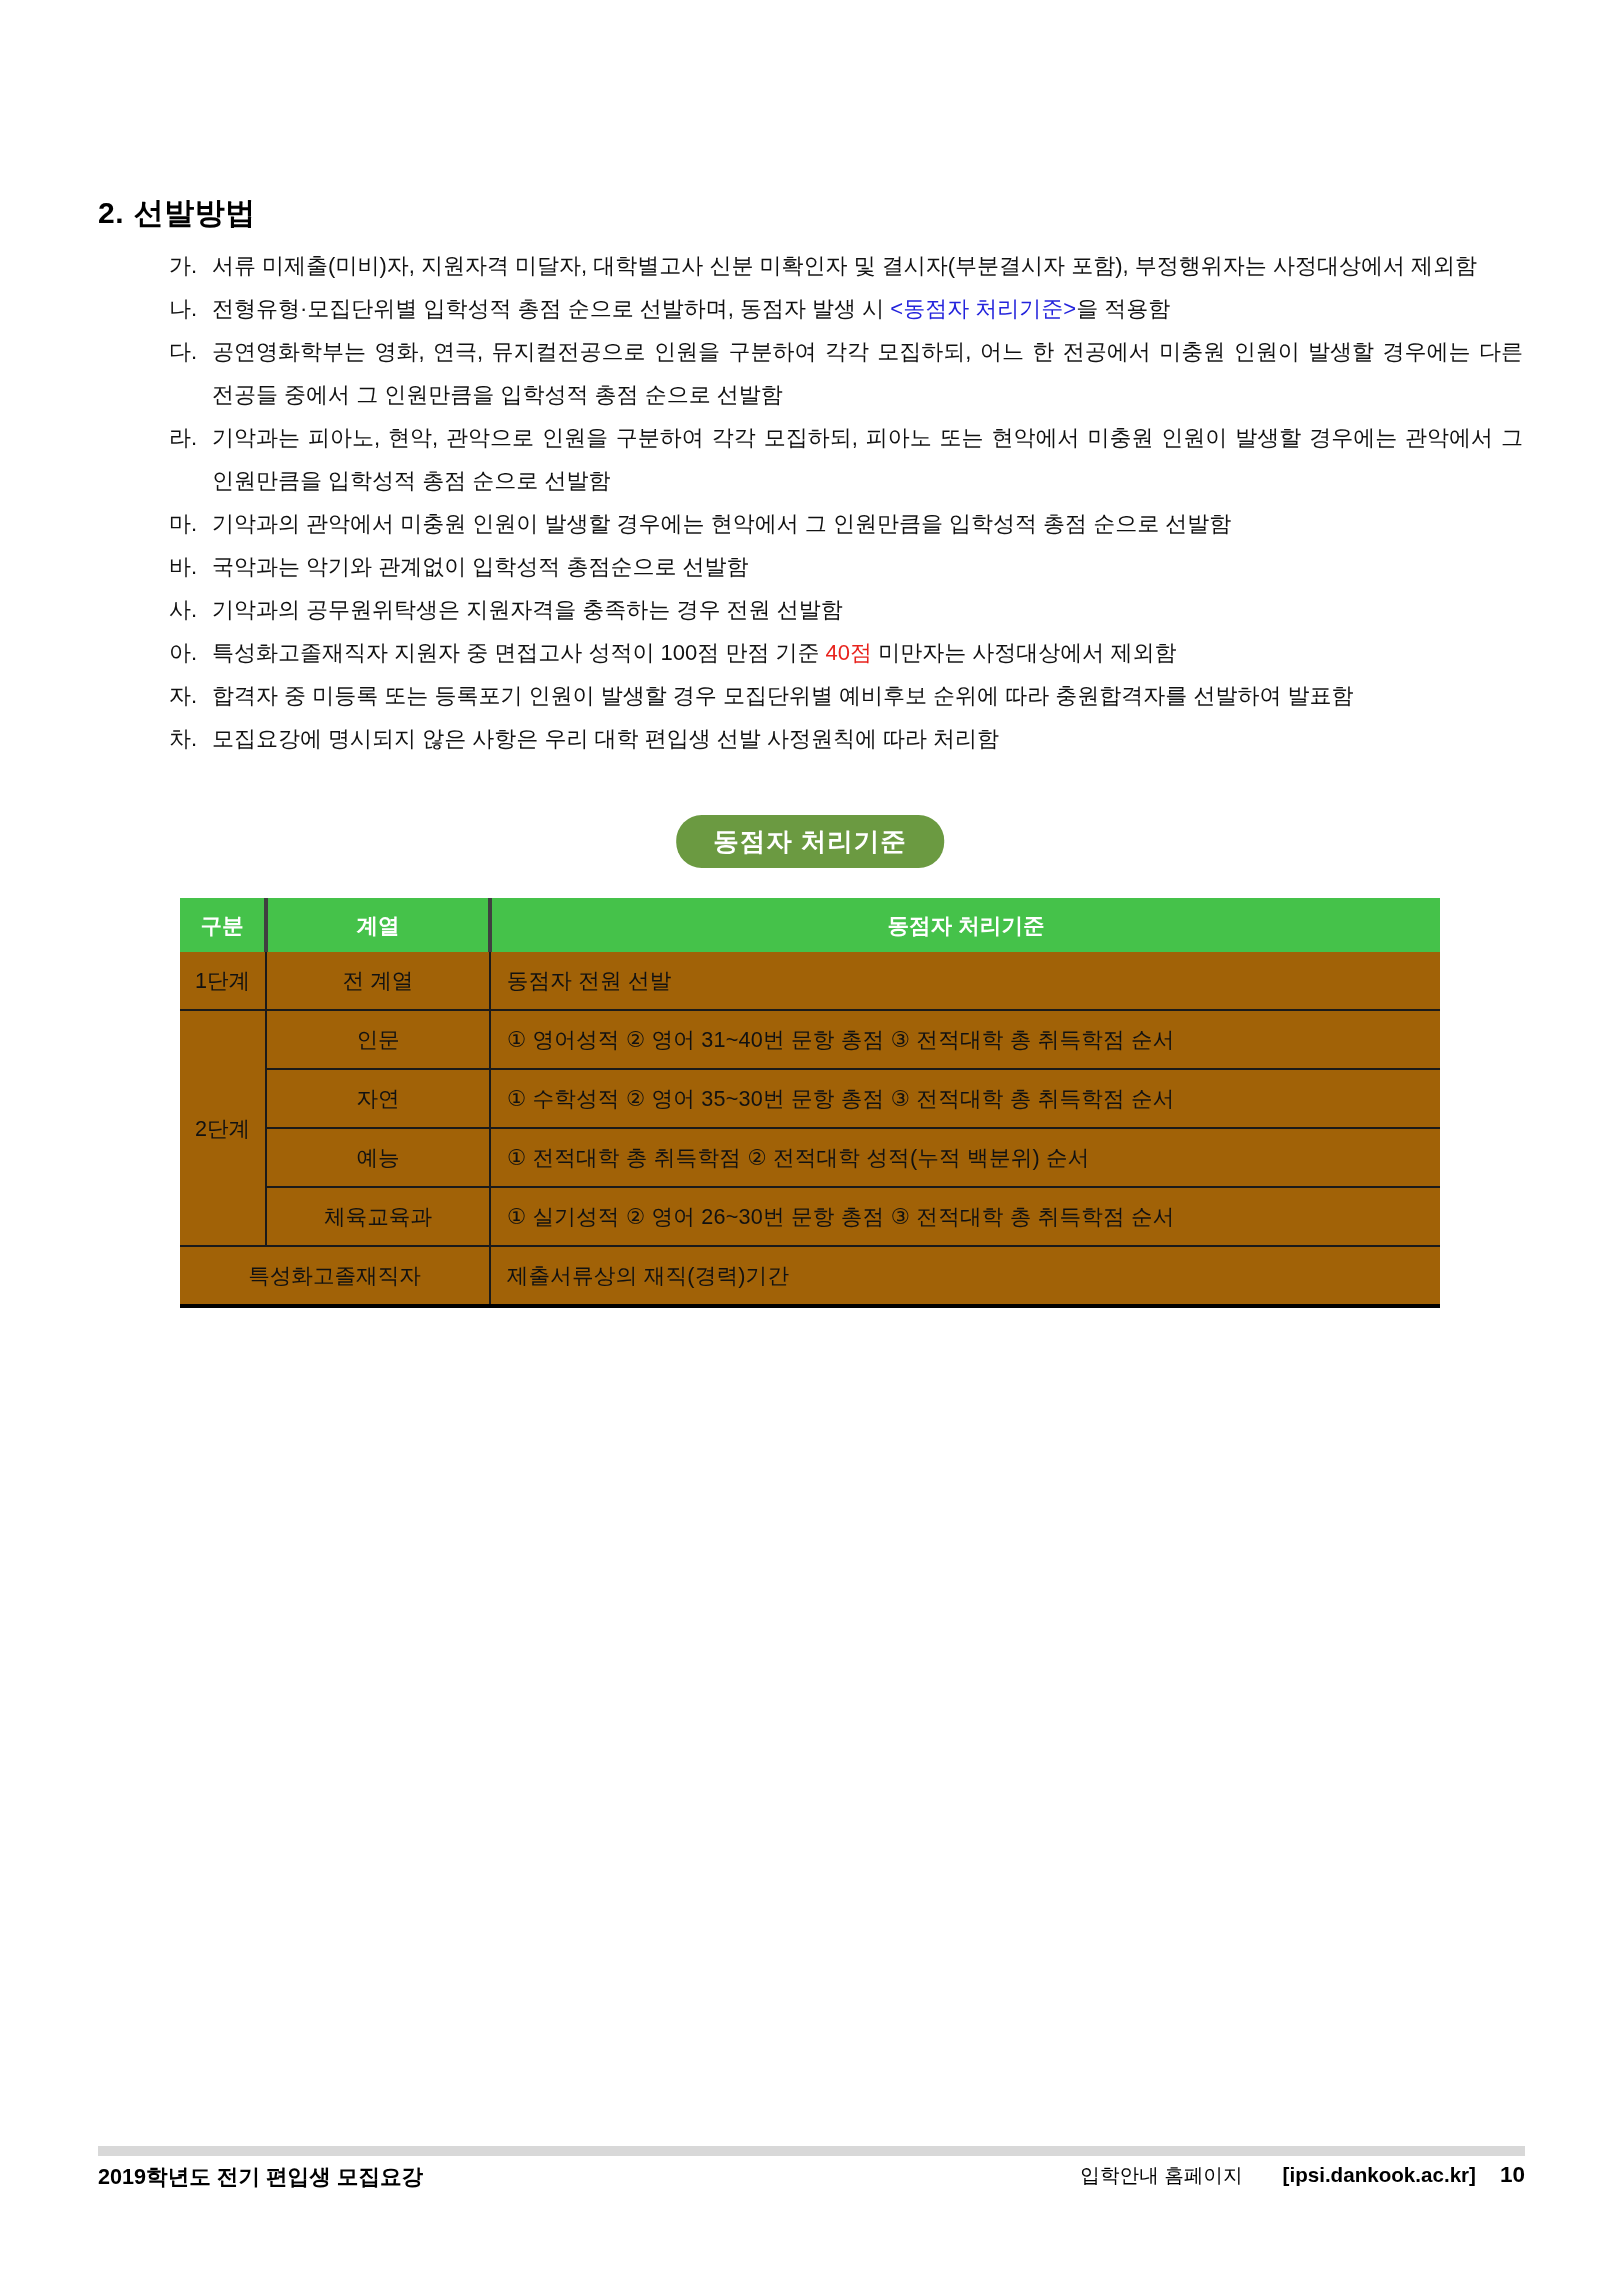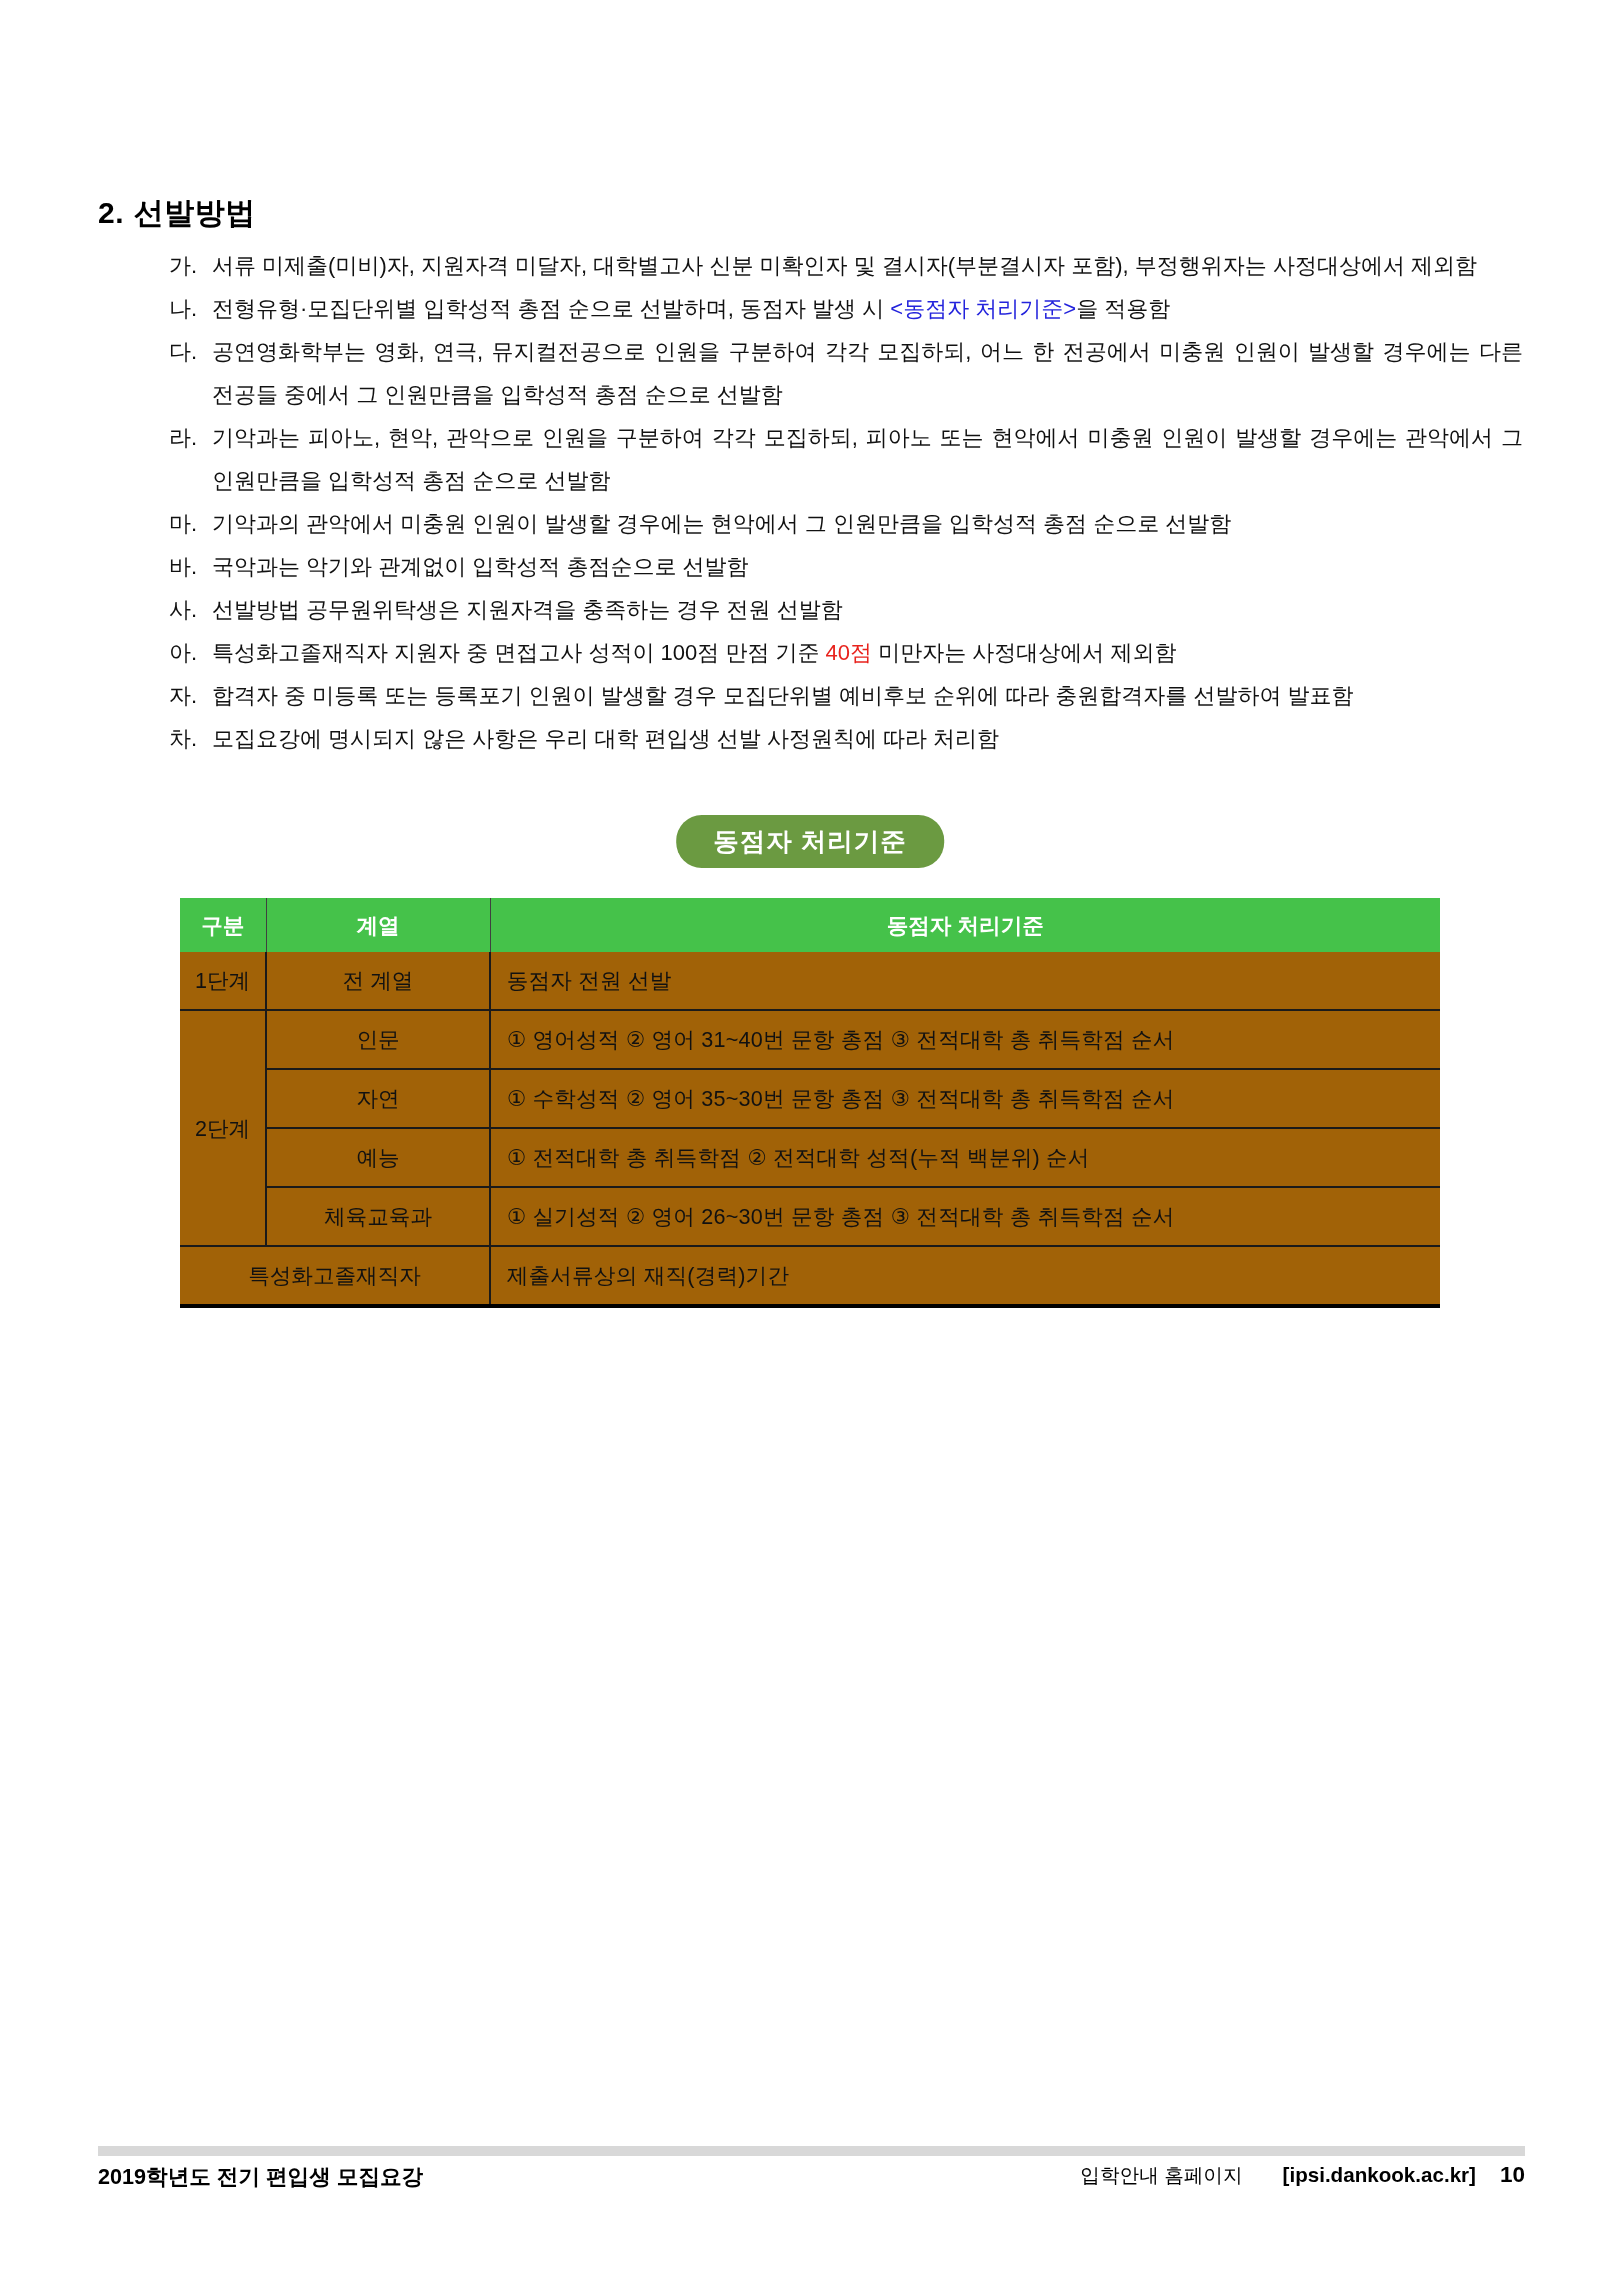--- a/index.html
+++ b/index.html
@@ -49,21 +49,21 @@
   table.tie-table{
     width:100%;
     border-collapse:collapse;
     border-style:hidden; 
     font-size:21.6px;
   }
   .tie-table th{
     background:#45C24A;color:#ffffff;
     font-weight:bold;height:52px;
     text-align:center;
-    border-left:1px solid #404040;
+    border-left:4px solid #404040;
   }
   .tie-table th:first-child{border-left:none;}
   .tie-table td{
     height:55px;
     background:#a16207;
     border-top:2px solid #1a1a1a;
     vertical-align:middle;
   }
   .tie-table td.c-left{border-left:2px solid #1a1a1a;}
   .tie-table tr.first-row td{border-top:none;}
@@ -121,21 +121,21 @@
     <span class="text">기악과의 관악에서 미충원 인원이 발생할 경우에는 현악에서 그 인원만큼을 입학성적 총점 순으로 선발함</span>
   </div>
 
   <div class="method-item">
     <span class="marker">바.</span>
     <span class="text">국악과는 악기와 관계없이 입학성적 총점순으로 선발함</span>
   </div>
 
   <div class="method-item">
     <span class="marker">사.</span>
-    <span class="text">선발방법 공무원위탁생은 지원자격을 충족하는 경우 전원 선발함</span>
+    <span class="text">기악과의 공무원위탁생은 지원자격을 충족하는 경우 전원 선발함</span>
   </div>
 
   <div class="method-item">
     <span class="marker">아.</span>
     <span class="text"><span>특성화고졸재직자 지원자 중 면접고사 성적이 100점 만점 기준 </span><span class="hl-red">40점</span><span> 미만자는 사정대상에서 제외함</span></span>
   </div>
 
   <div class="method-item">
     <span class="marker">자.</span>
     <span class="text">합격자 중 미등록 또는 등록포기 인원이 발생할 경우 모집단위별 예비후보 순위에 따라 충원합격자를 선발하여 발표함</span>

